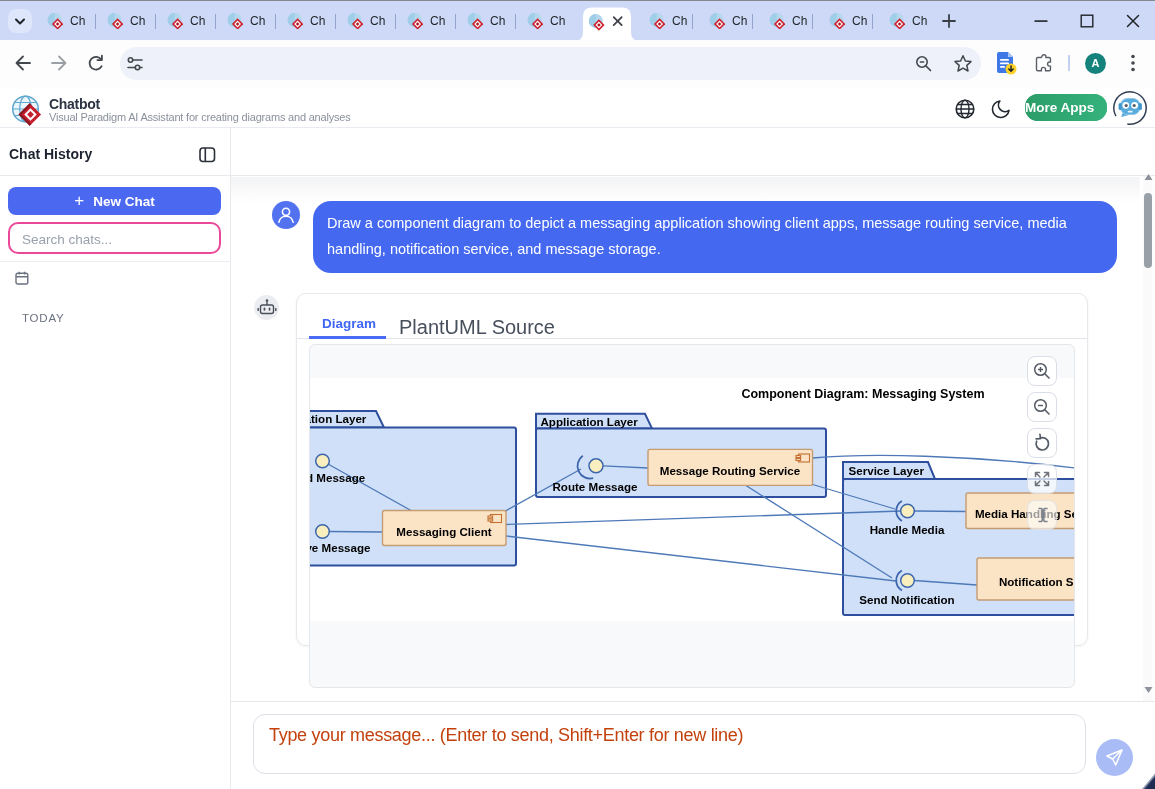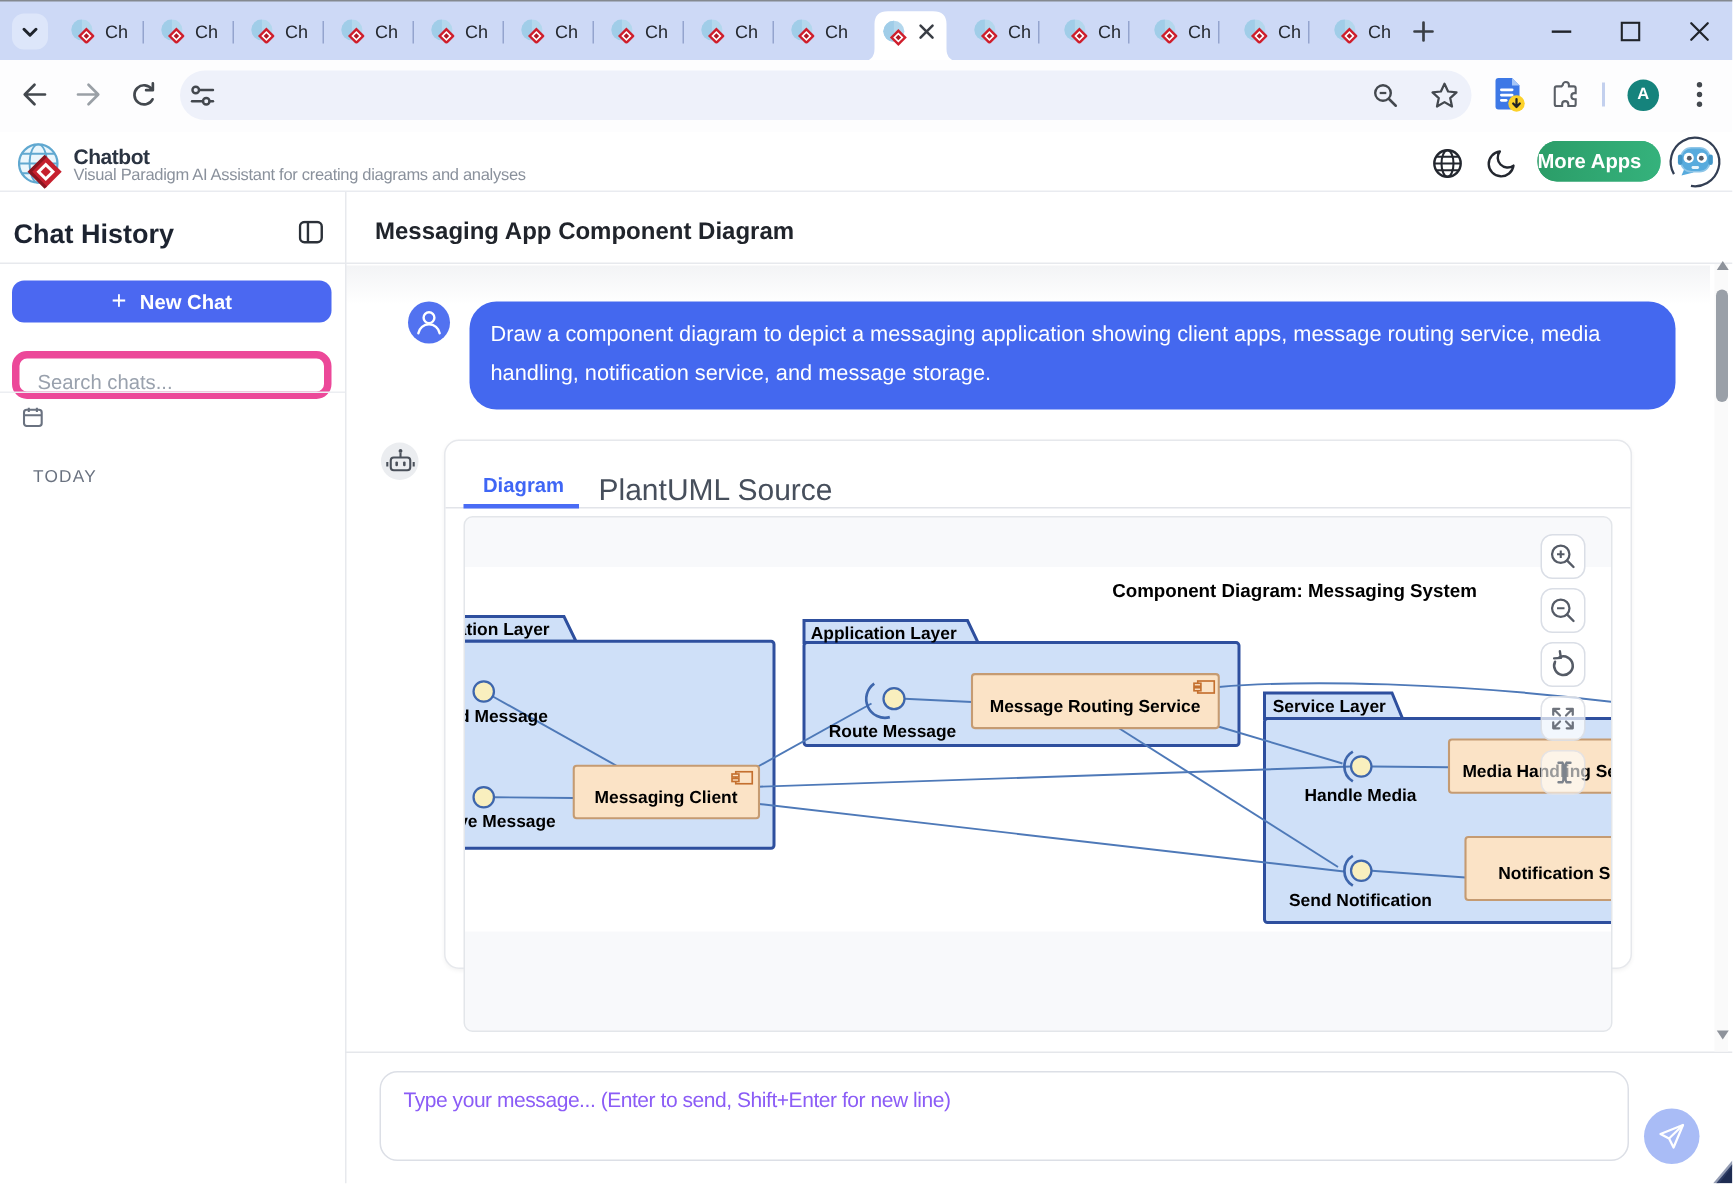--- a/index.html
+++ b/index.html
@@ -22,28 +22,28 @@
 
 #apphdr { left:0; top:88px; width:1155px; height:40px; background:#fff; border-bottom:1px solid #e9ebf0; }
 #apptitle { position:absolute; left:49px; top:96px; font-size:14px; letter-spacing:-0.3px; font-weight:bold; color:#2b3442; }
 #appsub { position:absolute; left:49px; top:111px; font-size:11px; letter-spacing:-0.2px; color:#8a919c; }
 #moreapps { position:absolute; left:1025px; top:94px; width:82px; height:27px; border-radius:13px;
   background:linear-gradient(90deg,#2b9d68,#35b27c); color:#fff; font-size:13.5px; font-weight:bold;
   text-align:left; line-height:27px; }
 
 
 #row2 { left:0; top:128px; width:1155px; height:48px; background:#fff; border-bottom:1px solid #e7e9ed; }
-#chathist { position:absolute; left:9px; top:146px; font-size:18px; font-weight:bold; color:#1c2330; }
+#chathist { position:absolute; left:9px; top:146px; font-size:14px; font-weight:bold; color:#1c2330; }
 #maintitle { position:absolute; left:250px; top:146px; font-size:16px; font-weight:bold; color:#20242b; }
 #vdiv { left:230px; top:128px; width:1px; height:661px; background:#e7e9ed; }
 
 
 #newchat { left:8px; top:187px; width:213px; height:28px; border-radius:8px; background:#4b68f1;
   color:#fff; font-size:13.5px; font-weight:bold; display:flex; align-items:center; justify-content:center; }
-#search { left:8px; top:234px; width:213px; height:32px; border-radius:10px; border:5px solid #ec4899; background:#fff; }
+#search { left:8px; top:222px; width:213px; height:32px; border-radius:10px; border:2px solid #ec4899; background:#fff; }
 #searchph { position:absolute; left:12px; top:8px; font-size:13.5px; color:#99a1ad; }
 #sdiv2 { left:0px; top:261px; width:230px; height:1px; background:#eceef2; }
 #today { left:22px; top:272px; font-size:11.5px; font-weight:normal; color:#6a7280; letter-spacing:0.8px;margin-top:40px; }
 #chatcard { left:8px; top:296px; width:213px; height:47px; border-radius:12px; background:#e9f0fc; border:1px solid #cddcf6; }
 #cctitle { position:absolute; left:9px; top:9px; font-size:13px; letter-spacing:-0.4px; font-weight:bold; color:#2d57cf; white-space:nowrap; }
 #cctime { position:absolute; left:9px; top:26px; font-size:12px; color:#6b7280; }
 
 
 #uavatar { left:272px; top:201px; width:28px; height:28px; border-radius:50%; background:#5272f0; }
 #bubble { left:313px; top:201px; width:804px; height:72px; border-radius:18px; background:#4468ef;padding-left:32px; }
@@ -59,21 +59,21 @@
 #tabul { position:absolute; left:12px; top:42px; width:76.5px; height:3px; background:#4a6cf5; }
 #viewport { position:absolute; left:12px; top:50px; width:766px; height:344px; background:#f8f9fb;
   border:1px solid #e3e6ea; border-radius:6px; overflow:hidden; }
 #diagwhite { position:absolute; left:-1px; top:33px; width:766px; height:243px; background:#fff; }
 .zbtn { position:absolute; left:730px; z-index:5; width:30px; height:30px; border-radius:8px; background:#fff;
   border:1px solid #dadee6; }
 
 
 #botline { left:230px; top:701px; width:925px; height:1px; background:#e5e7eb; }
 #inputbox { left:253px; top:714px; width:833px; height:60px; border-radius:12px; border:1px solid #dcdfe6; background:#fff; }
-#inputph { position:absolute; left:15px; top:10px; font-size:14px; letter-spacing:-0.3px; color:#8b5cf6; }
+#inputph { position:absolute; left:15px; top:10px; font-size:18px; letter-spacing:-0.3px; color:#c2410c; }
 #sendbtn { left:1096px; top:739px; width:37px; height:37px; border-radius:50%; background:#a9bcf6; }
 
 
 #sbar { left:1143px; top:176px; width:9px; height:525px; background:#fafafa; }
 #sthumb { left:1143.5px; top:193px; width:8px; height:75px; border-radius:4px; background:#9aa0a8; }
 </style>
 </head>
 <body>
 <div id="page">
   <div class="abs" id="tabstrip">
@@ -351,21 +351,20 @@
   <div class="abs" id="row2"></div>
   <div id="chathist">Chat History</div>
   <svg width="17" height="16" style="position:absolute;left:199px;top:147px;">
       <rect x="1" y="1" width="14.5" height="13.5" rx="3" fill="none" stroke="#2b3038" stroke-width="1.6"></rect>
       <path d="M6.3,1 V14.5" stroke="#2b3038" stroke-width="1.6"></path>
     </svg>
   <svg width="14" height="14" style="position:absolute;left:15px;top:271px;">
       <rect x="1" y="2.2" width="11.8" height="10.8" rx="1.8" fill="none" stroke="#6a7280" stroke-width="1.4"></rect>
       <path d="M4.2,0.8 V3.6 M9.6,0.8 V3.6 M1,5.8 H12.8" stroke="#6a7280" stroke-width="1.4" fill="none"></path>
     </svg>
-  <div id="maintitle">Messaging App Component Diagram</div>
   <div class="abs" id="vdiv"></div>
   <div class="abs" style="left:231px;top:177px;width:909px;height:26px;background:linear-gradient(rgba(120,130,150,0.09),rgba(120,130,150,0));"></div>
 
   <div class="abs" id="newchat"><span style="font-size:17px;font-weight:normal;margin-right:9px;">+</span> New Chat</div>
   <div class="abs" id="search">
       <div id="searchph">Search chats...</div>
     </div>
   <div class="abs" id="sdiv2"></div>
   <div class="abs" id="today">TODAY</div>
 

